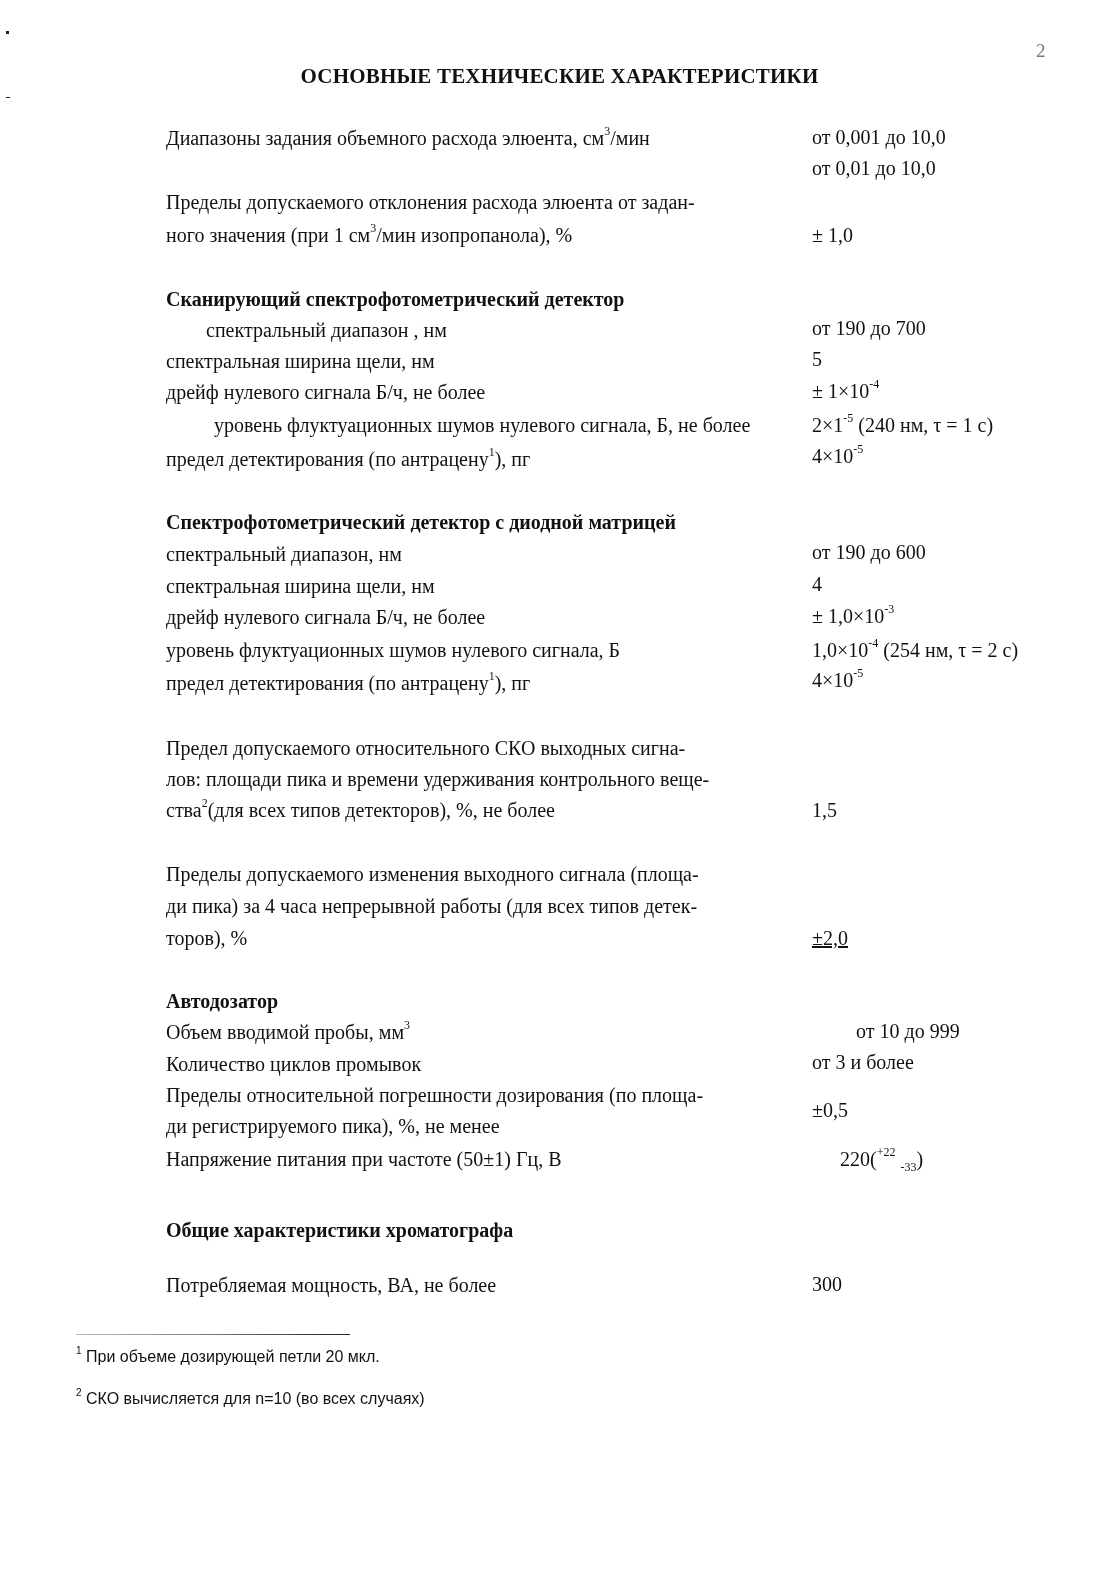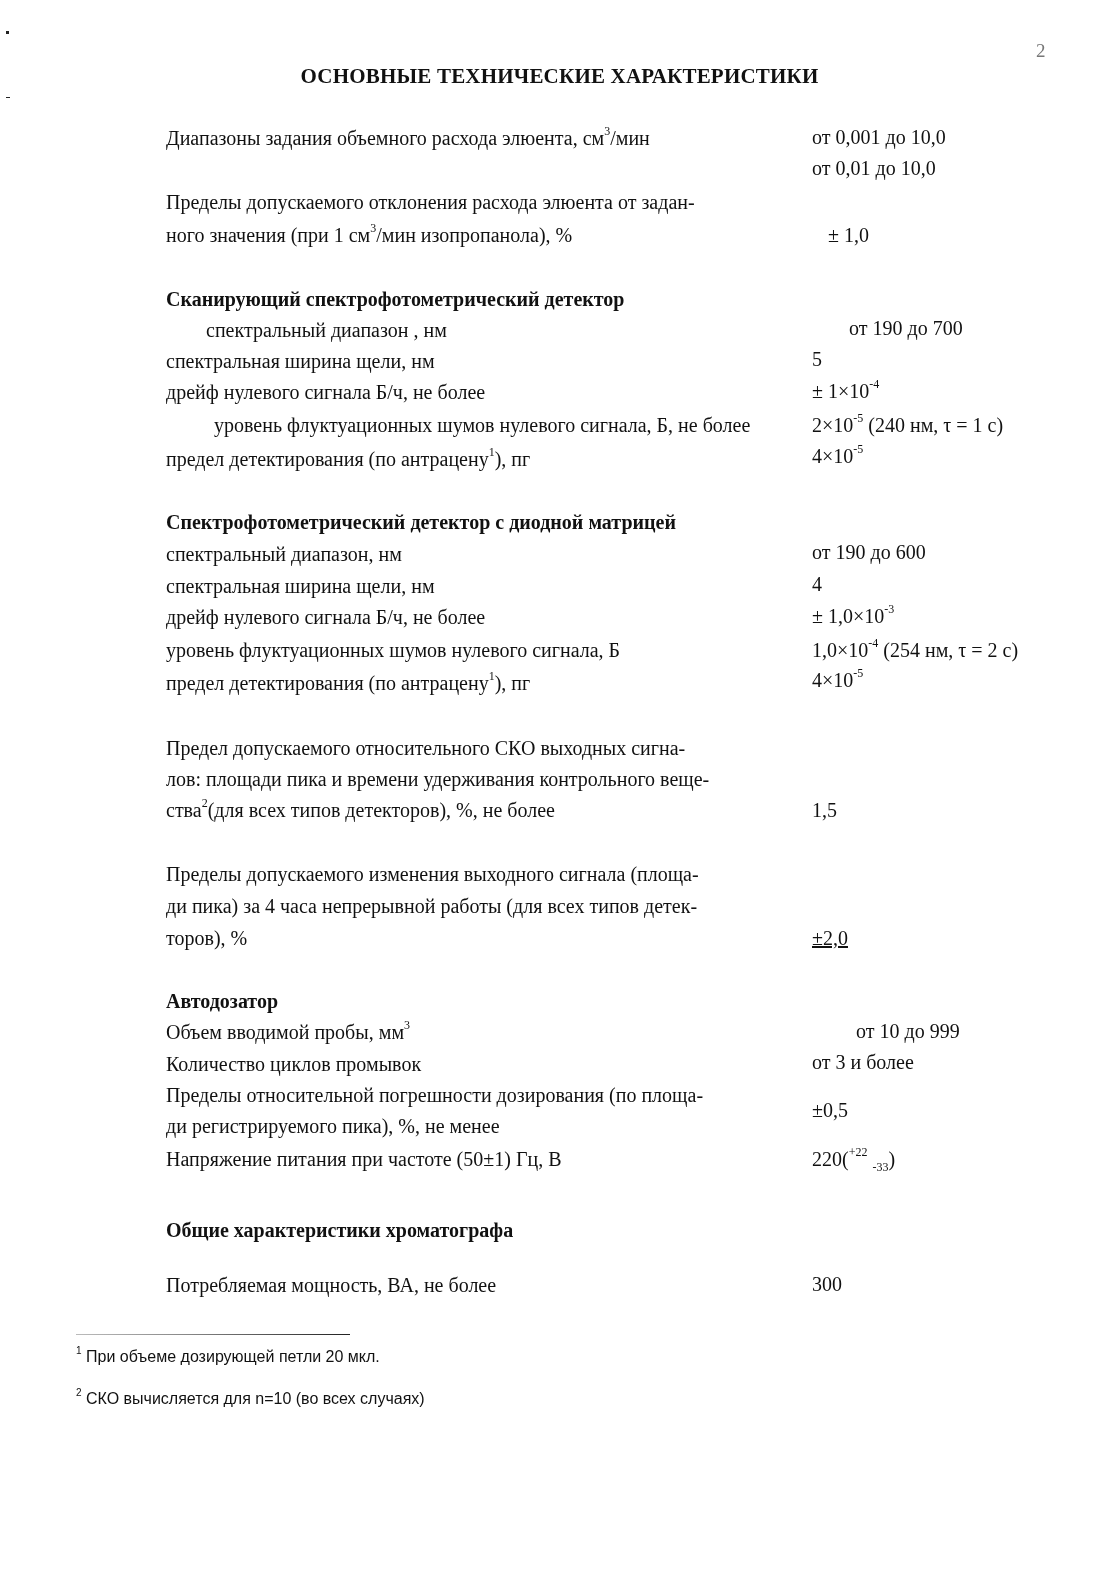--- a/index.html
+++ b/index.html
@@ -44,31 +44,31 @@
 
 <div class="page-num">2</div>
 <div class="title">ОСНОВНЫЕ ТЕХНИЧЕСКИЕ ХАРАКТЕРИСТИКИ</div>
 
 <div class="line" style="top:126px;"><span>Диапазоны задания объемного расхода элюента, см</span><sup>3</sup><span>/мин</span></div>
 <div class="val" style="top:125px;">от 0,001 до 10,0</div>
 <div class="val" style="top:156px;">от 0,01 до  10,0</div>
 
 <div class="line" style="top:190px;">Пределы допускаемого отклонения расхода элюента от задан-</div>
 <div class="line" style="top:223px;"><span>ного   значения (при 1 см</span><sup>3</sup><span>/мин изопропанола), %</span></div>
-<div class="val" style="top:223px;margin-left:16px;">± 1,0</div>
+<div class="val" style="top:223px;">± 1,0</div>
 
 <div class="line bold" style="top:287px;">Сканирующий спектрофотометрический  детектор</div>
 <div class="line" style="top:318px;margin-left:40px;">спектральный диапазон , нм</div>
-<div class="val" style="top:316px;margin-left:37px;">от 190 до 700</div>
+<div class="val" style="top:316px;">от 190 до 700</div>
 <div class="line" style="top:349px;">спектральная ширина щели, нм</div>
 <div class="val" style="top:347px;">5</div>
 <div class="line" style="top:380px;">дрейф нулевого сигнала  Б/ч, не более</div>
 <div class="val" style="top:379px;"><span>± 1×10</span><sup>-4</sup><span></span></div>
 <div class="line" style="top:413px;margin-left:48px;">уровень флуктуационных шумов нулевого сигнала, Б, не более</div>
-<div class="val" style="top:413px;"><span>2×10</span><sup>-5</sup><span> (240 нм, τ = 1 с)</span></div>
+<div class="val" style="top:413px;"><span>2×1</span><sup>-5</sup><span> (240 нм, τ = 1 с)</span></div>
 <div class="line" style="top:447px;"><span>предел детектирования (по антрацену</span><sup>1</sup><span>), пг</span></div>
 <div class="val" style="top:444px;"><span>4×10</span><sup>-5</sup><span></span></div>
 
 <div class="line bold" style="top:510px;">Спектрофотометрический детектор с диодной матрицей</div>
 <div class="line" style="top:542px;">спектральный диапазон, нм</div>
 <div class="val" style="top:540px;">от 190  до 600</div>
 <div class="line" style="top:574px;">спектральная ширина щели, нм</div>
 <div class="val" style="top:572px;"> 4</div>
 <div class="line" style="top:605px;">дрейф нулевого сигнала  Б/ч, не более</div>
 <div class="val" style="top:604px;"><span>± 1,0×10</span><sup>-3</sup><span></span></div>
@@ -89,21 +89,21 @@
 
 <div class="line bold" style="top:989px;">Автодозатор</div>
 <div class="line" style="top:1020px;"><span>Объем вводимой пробы, мм</span><sup>3</sup></div>
 <div class="val" style="top:1019px;margin-left:44px;">от 10 до 999</div>
 <div class="line" style="top:1052px;">Количество циклов промывок</div>
 <div class="val" style="top:1050px;">от 3 и более</div>
 <div class="line" style="top:1083px;">Пределы относительной погрешности дозирования (по площа-</div>
 <div class="line" style="top:1114px;">ди регистрируемого пика), %, не менее</div>
 <div class="val" style="top:1098px;">±0,5</div>
 <div class="line" style="top:1147px;">Напряжение питания при частоте (50±1) Гц, В</div>
-<div class="val" style="top:1147px;"><span>220(</span><sup>+22</sup>&nbsp;<sub>-33</sub><span>)</span></div>
+<div class="val" style="top:1147px;margin-left:28px;"><span>220(</span><sup>+22</sup>&nbsp;<sub>-33</sub><span>)</span></div>
 
 <div class="line" style="top:1218px;font-weight:bold;">Общие характеристики хроматографа</div>
 <div class="line" style="top:1273px;">Потребляемая мощность, ВА, не более</div>
 <div class="val" style="top:1272px;">300</div>
 
 <div class="footnote-rule"></div>
 <div class="footnote" style="top:1347px;"><sup>1</sup><span> При объеме дозирующей петли 20 мкл.</span></div>
 <div class="footnote" style="top:1389px;"><sup>2</sup><span> СКО вычисляется для n=10 (во всех случаях)</span></div>
 
 </body></html>

